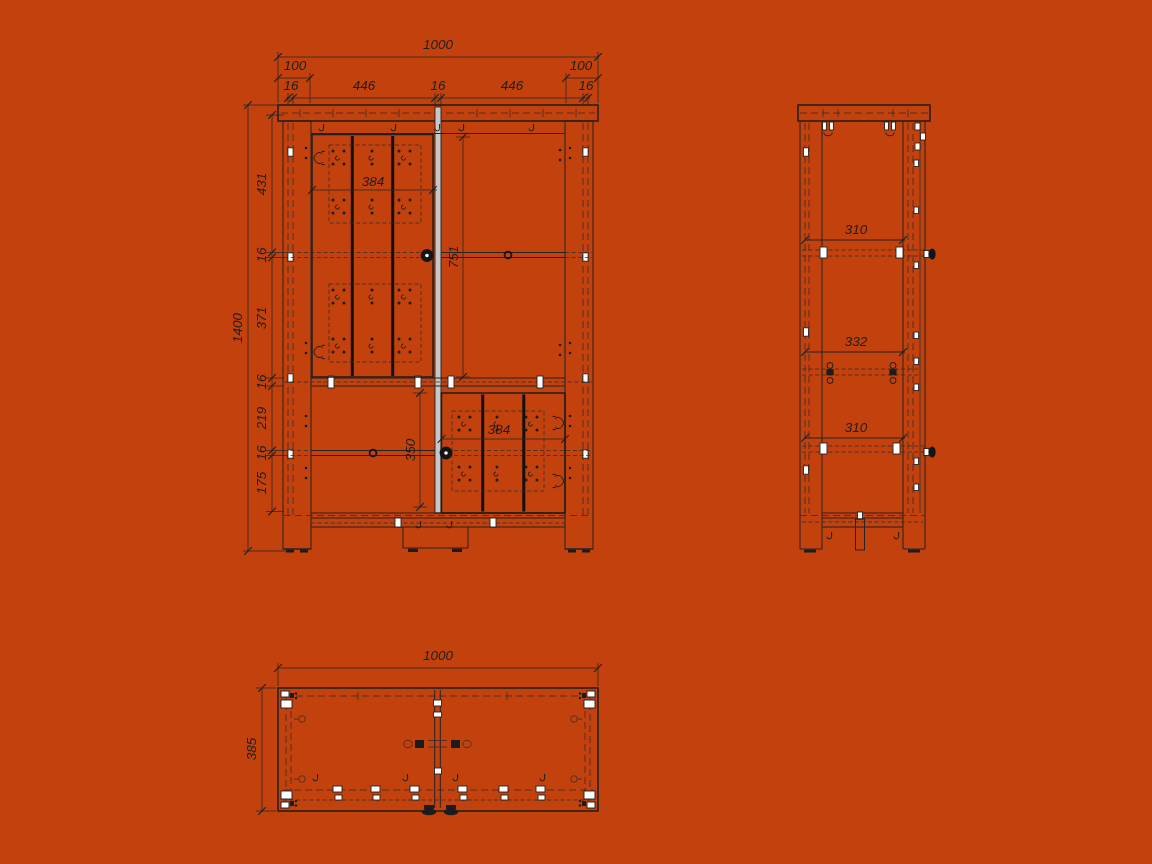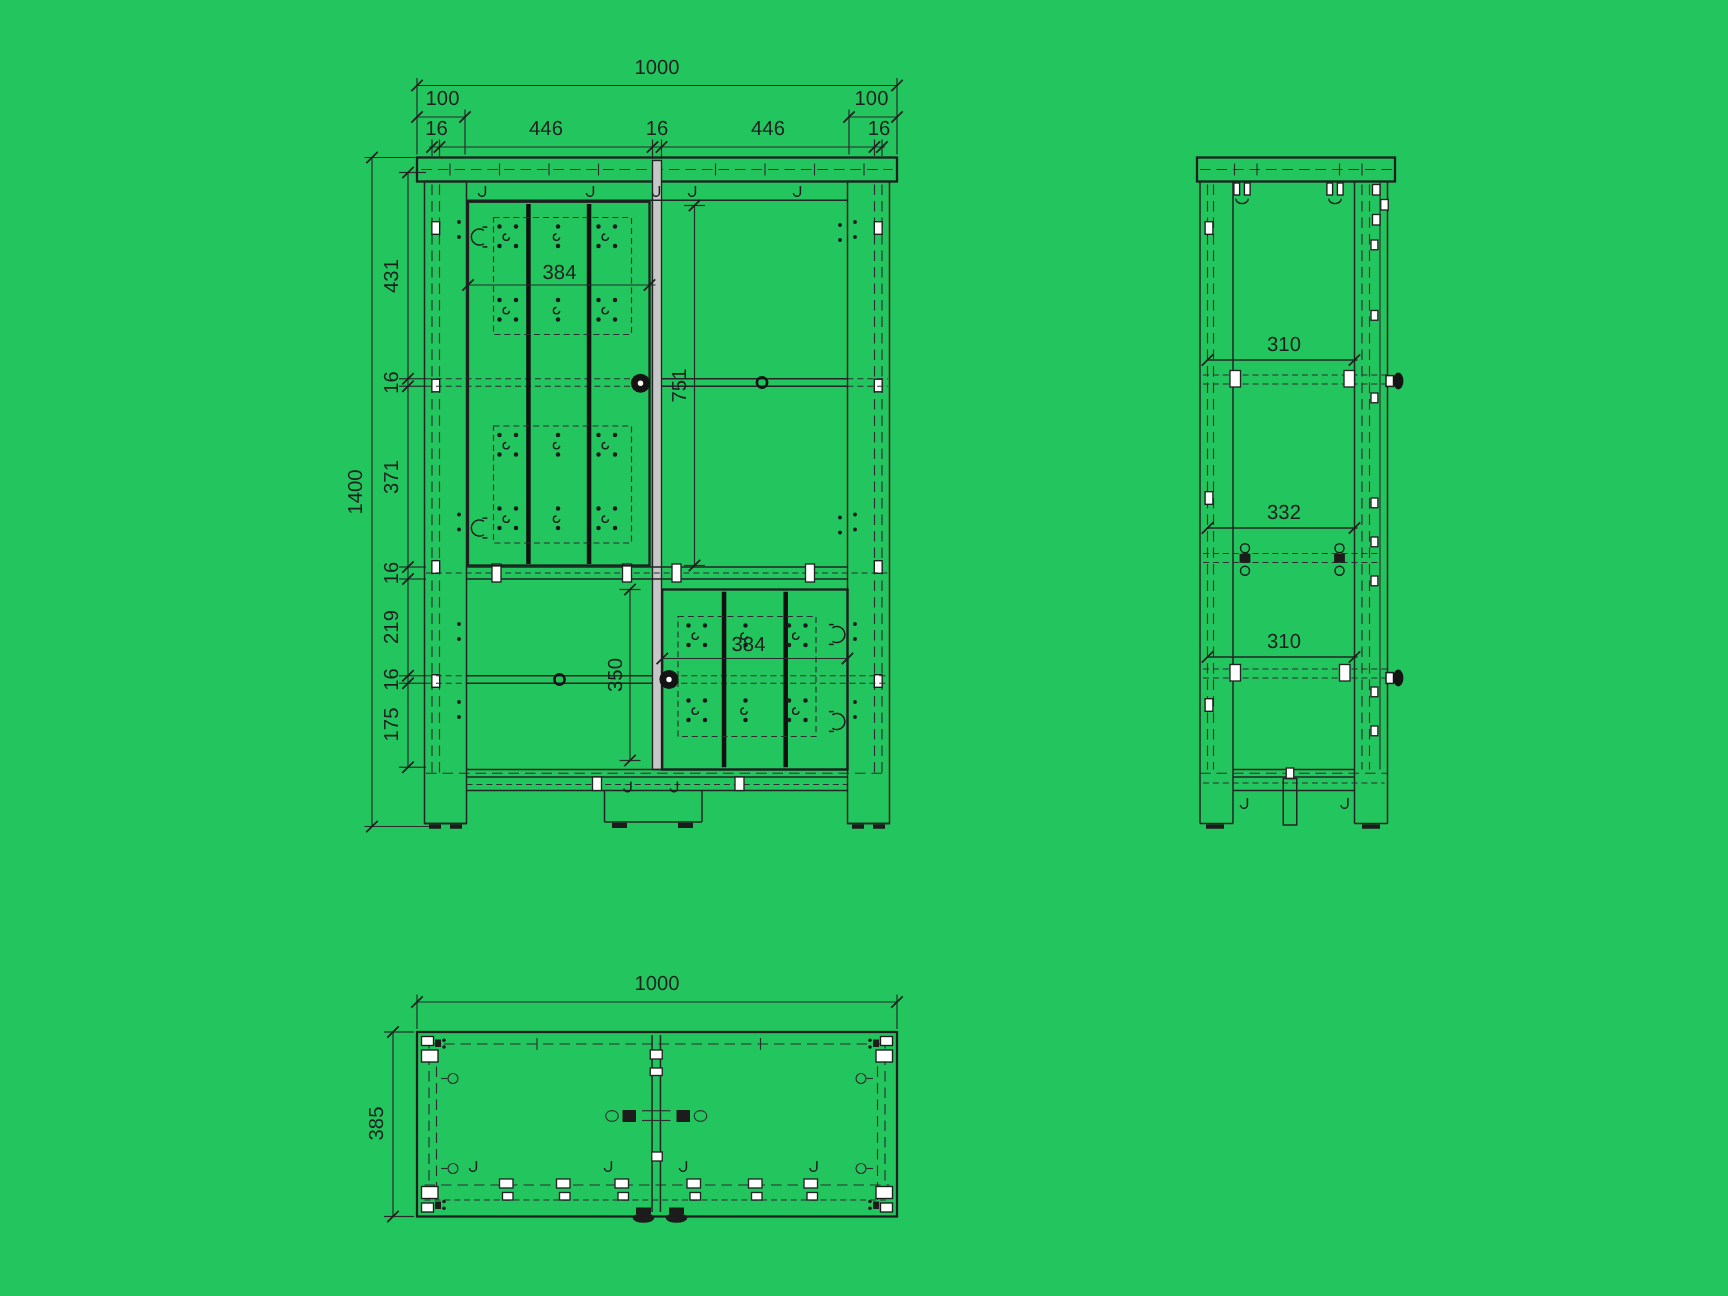--- a/index.html
+++ b/index.html
@@ -1,16 +1,16 @@
 <!DOCTYPE html>
 <html><head>
 <meta charset="utf-8">
 <style>
   html,body{margin:0;padding:0;background:#fff;}
-  #stage{position:relative;width:1152px;height:864px;background:#22c55e;overflow:hidden;}
+  #stage{position:relative;width:1152px;height:864px;background:#c2410c;overflow:hidden;font-style:italic;}
   svg{position:absolute;left:0;top:0;}
   .ln{stroke:#242424;stroke-width:1;fill:none;}
   .ln-thin{stroke:#2e2e2e;stroke-width:.75;fill:none;}
   .ln-med{stroke:#1e1e1e;stroke-width:1.5;fill:none;}
   .ln-thick{stroke:#111;stroke-width:3;fill:none;}
   .dash{stroke-dasharray:7 4;}
   .dash2{stroke-dasharray:4 2.6;}
   .dim-ln{stroke:#2a2a2a;stroke-width:.8;fill:none;}
   .fill-dark{fill:#1c1c1c;stroke:none;}
   .fill-gray{fill:#c7c7c7;stroke:#242424;stroke-width:.9;}

